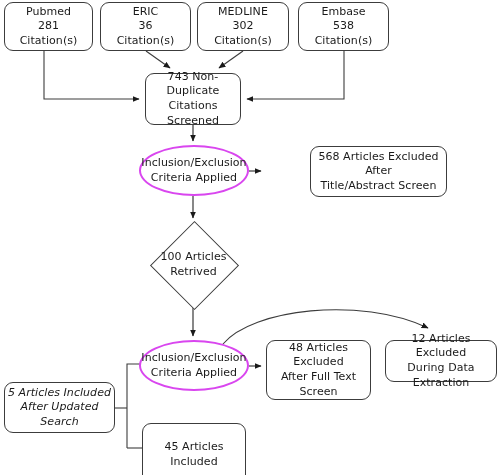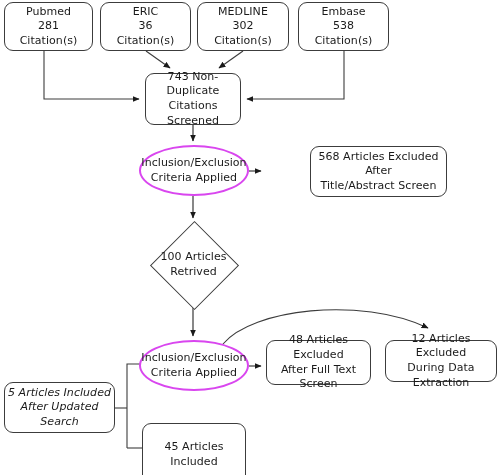--- a/index.html
+++ b/index.html
@@ -152,21 +152,21 @@
     <span class="diamond-shape"></span>
     <span class="node-label">100 Articles
 Retrived</span>
   </div>
 
   <div class="node node-ellipse" style="left:139px; top:340px; width:110px; height:51px;">
     <span class="node-label">Inclusion/Exclusion
 Criteria Applied</span>
   </div>
 
-  <div class="node node-box" style="left:266px; top:340px; width:105px; height:45px;">
+  <div class="node node-box" style="left:266px; top:340px; width:105px; height:60px;">
     <span class="node-label">48 Articles Excluded
 After Full Text Screen</span>
   </div>
 
   <div class="node node-box" style="left:385px; top:340px; width:112px; height:42px;">
     <span class="node-label">12 Articles Excluded
 During Data Extraction</span>
   </div>
 
   <div class="node node-box" style="left:4px;   top:382px; width:111px; height:51px;font-style:italic;">

